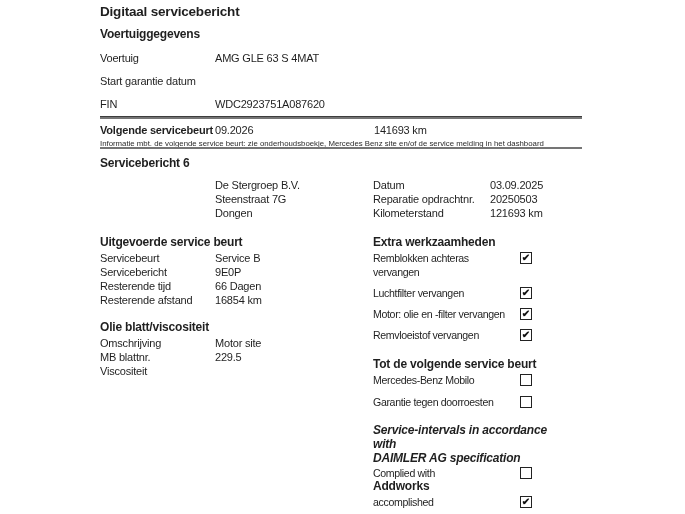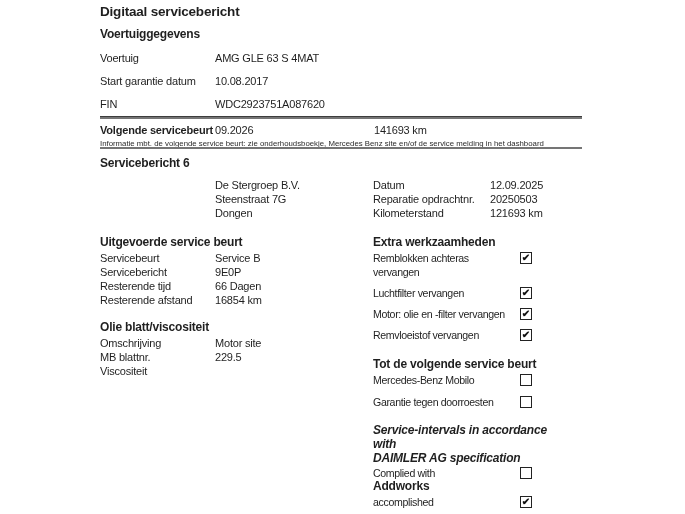--- a/index.html
+++ b/index.html
@@ -94,21 +94,20 @@
   <div class="abs page-title">Digitaal servicebericht</div>
 
   <div class="abs sec-vehicle">
     <div class="sec-heading">Voertuiggegevens</div>
     <div class="kv-row">
       <span class="k">Voertuig</span>
       <span class="v">AMG GLE 63 S 4MAT</span>
     </div>
     <div class="kv-row">
       <span class="k">Start garantie datum</span>
-      <span class="v">10.08.2017</span>
     </div>
     <div class="kv-row">
       <span class="k">FIN</span>
       <span class="v">WDC2923751A087620</span>
     </div>
   </div>
 
   <div class="abs rule-top"></div>
   <div class="abs next-service">
     <span class="h">Volgende servicebeurt</span>
@@ -122,21 +121,21 @@
 
   <div class="abs dealer-block">
     <div>De Stergroep B.V.</div>
     <div>Steenstraat 7G</div>
     <div>Dongen</div>
   </div>
 
   <div class="abs report-details">
     <div class="kv-row">
       <span class="k">Datum</span>
-      <span class="v">12.09.2025</span>
+      <span class="v">03.09.2025</span>
     </div>
     <div class="kv-row">
       <span class="k">Reparatie opdrachtnr.</span>
       <span class="v">20250503</span>
     </div>
     <div class="kv-row">
       <span class="k">Kilometerstand</span>
       <span class="v">121693 km</span>
     </div>
   </div>

